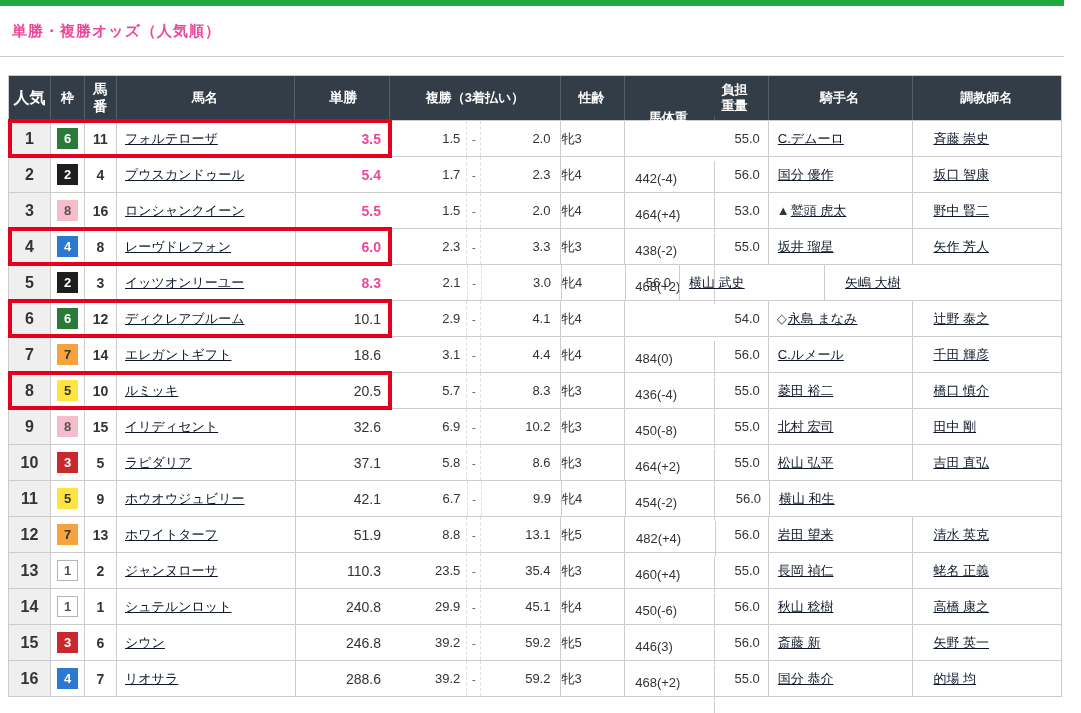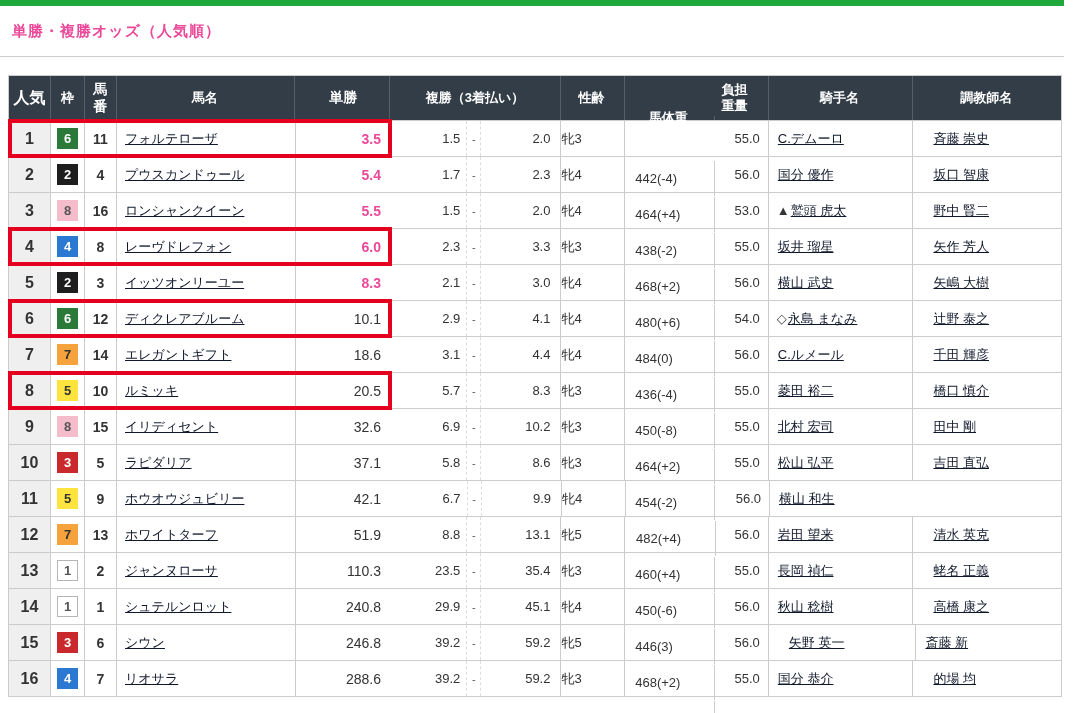--- a/index.html
+++ b/index.html
@@ -235,21 +235,20 @@
         <a class="link">イッツオンリーユー</a>
       </div>
       <div class="cell c-win hot">8.3</div>
     </div>
     <div class="cell c-place">
       <span class="pl-low">2.1</span>
       <span class="pl-dash">-</span>
       <span class="pl-high">3.0</span>
     </div>
     <div class="cell c-sexage">牝4</div>
-    <div class="cell c-weight">480(+6)</div>
     <div class="cell c-load">56.0</div>
     <div class="cell c-jockey">
       <span class="jk-prefix"></span>
           <a class="link">横山 武史</a>
     </div>
     <div class="cell c-trainer">
       <a class="link">矢嶋 大樹</a>
     </div>
   </div>
 
@@ -524,26 +523,26 @@
       <div class="cell c-win">246.8</div>
     </div>
     <div class="cell c-place">
       <span class="pl-low">39.2</span>
       <span class="pl-dash">-</span>
       <span class="pl-high">59.2</span>
     </div>
     <div class="cell c-sexage">牝5</div>
     <div class="cell c-weight">468(+2)</div>
     <div class="cell c-load">56.0</div>
+    <div class="cell c-jockey">
+      <span class="jk-prefix"></span>
+          <a class="link">斎藤 新</a>
+    </div>
     <div class="cell c-trainer">
       <a class="link">矢野 英一</a>
-    </div>
-    <div class="cell c-jockey">
-      <span class="jk-prefix"></span>
-          <a class="link">斎藤 新</a>
     </div>
   </div>
 
   <div class="row">
     <div class="lgroup">
       <div class="cell c-rank">16</div>
       <div class="cell c-frame">
         <span class="badge f4">4</span>
       </div>
       <div class="cell c-num">7</div>

